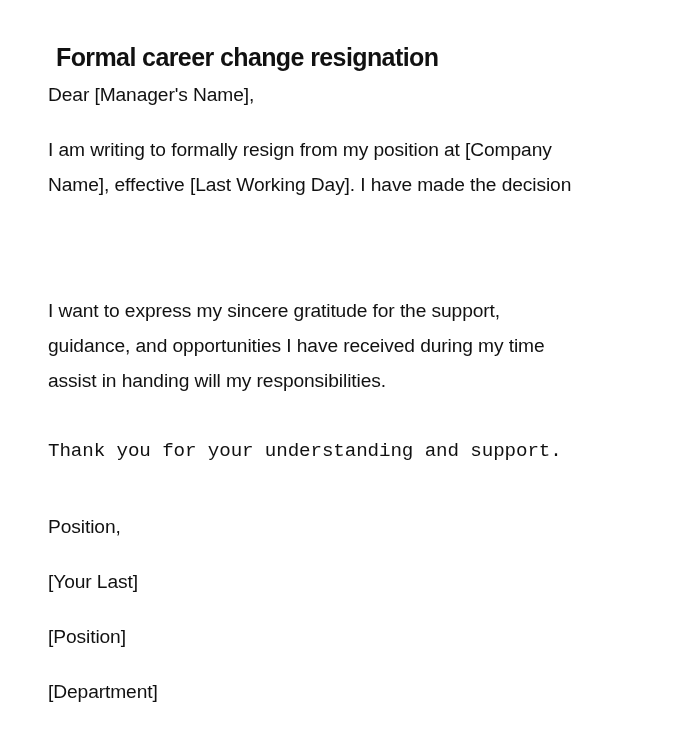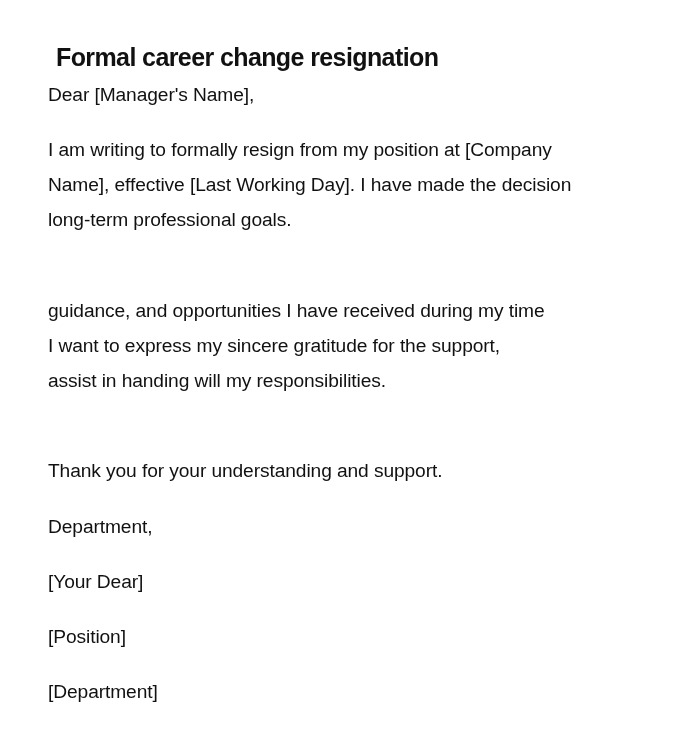--- a/index.html
+++ b/index.html
@@ -44,31 +44,30 @@
 <body>
 
 <div class="doc">
   <h1 class="title">Formal career change resignation</h1>
 
   <p class="para" style="top:69px;">Dear [Manager's Name],</p>
 
   <p class="para" style="top:124px;">
     <span class="line">I am writing to formally resign from my position at [Company</span>
     <span class="line">Name], effective [Last Working Day]. I have made the decision</span>
-    <span class="line">long-term professional goals.</span>
   </p>
 
   <p class="para" style="top:285px;">
+    <span class="line">I want to express my sincere gratitude for the support,</span>
     <span class="line">guidance, and opportunities I have received during my time</span>
-    <span class="line">I want to express my sincere gratitude for the support,</span>
     <span class="line">assist in handing will my responsibilities.</span>
   </p>
 
-  <p class="para" style="top:445px;">Thank you for your understanding and support.</p>
+  <p class="para" style="top:426px;font-family:Liberation Mono, monospace;">Thank you for your understanding and support.</p>
 
-  <p class="para" style="top:501px;">Department,</p>
+  <p class="para" style="top:501px;">Position,</p>
 
-  <p class="para" style="top:556px;">[Your Dear]</p>
+  <p class="para" style="top:556px;">[Your Last]</p>
 
   <p class="para" style="top:611px;">[Position]</p>
 
   <p class="para" style="top:666px;">[Department]</p>
 </div>
 
 </body></html>

